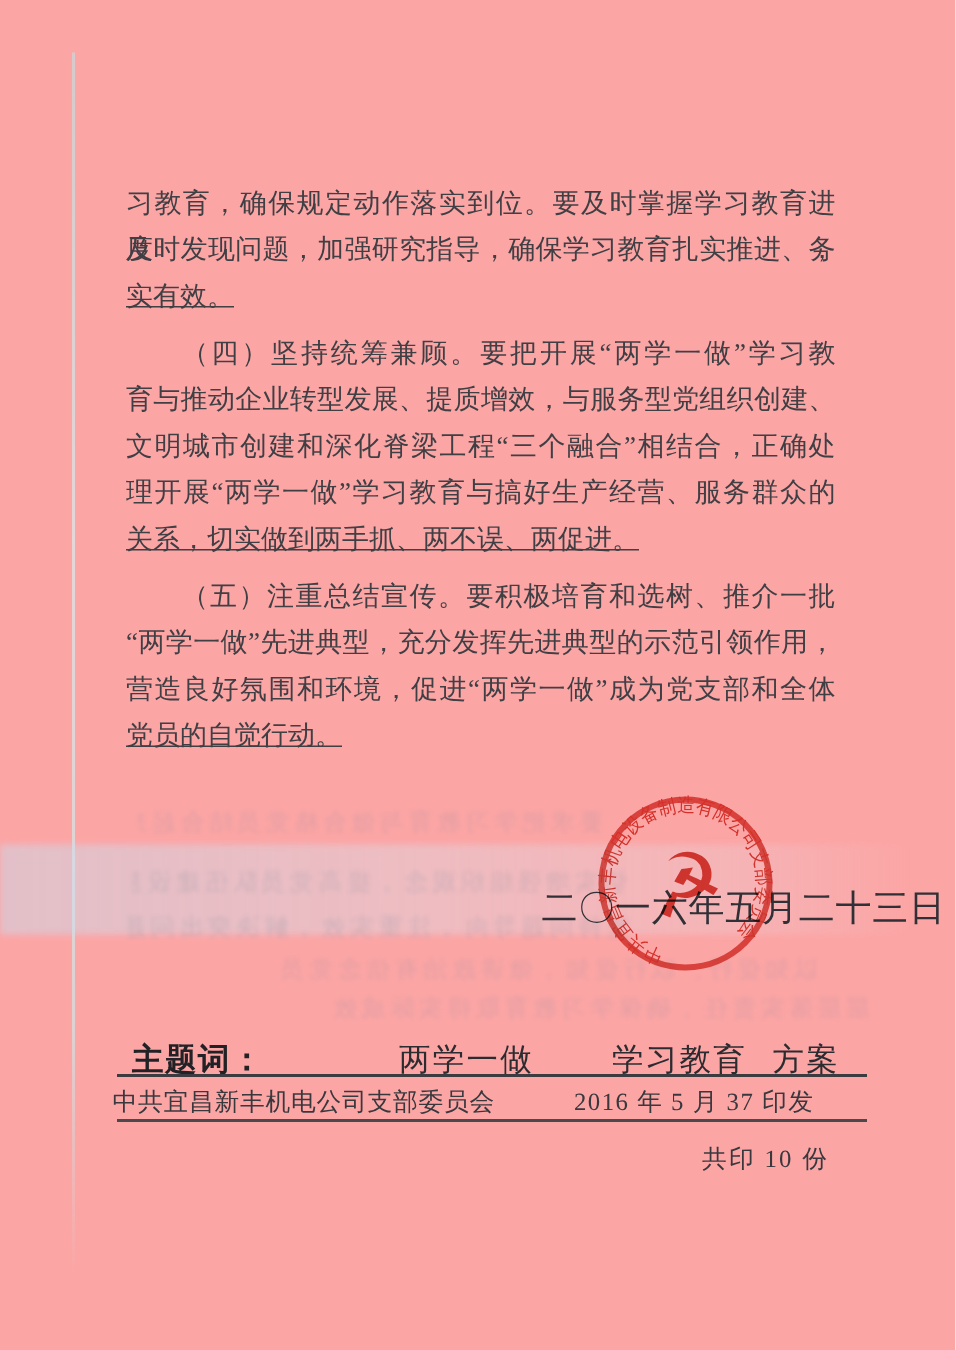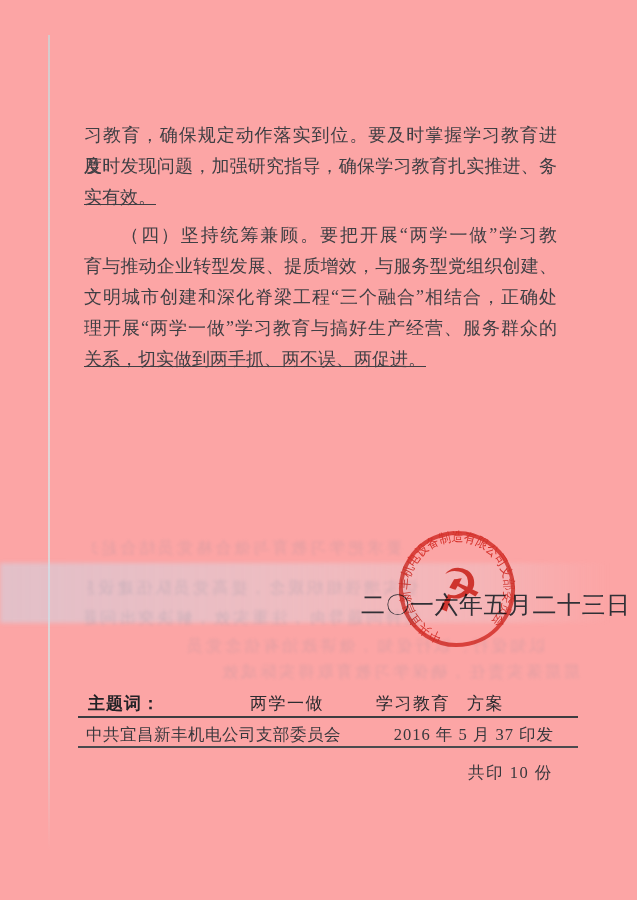--- a/index.html
+++ b/index.html
@@ -88,36 +88,36 @@
   }
   .seal svg { width: 100%; height: 100%; }
 
   
   .footer { position: absolute; left: 0; top: 0; width: 637px; height: 900px; pointer-events: none; }
   .topic-row {
     position: absolute;
     left: 88px; top: 692px;
     width: 490px;
     display: flex; align-items: baseline;
-    font-size: 17px; color: #2c2c30;
+    font-size: 21px; color: #2c2c30;
     white-space: nowrap;
   }
   .topic-label { font-weight: bold; letter-spacing: 1px; color: #222226; }
   .topic-term1 { margin-left: 90px; letter-spacing: 1.5px; }
   .topic-term2 { margin-left: 52px; letter-spacing: 1.5px; }
   .topic-term3 { margin-left: 17px; letter-spacing: 1.5px; }
   .rule1 {
     position: absolute;
     left: 78px; top: 716px;
     width: 500px; height: 2px;
     background: #3c3c40;
   }
   .issuer-row {
     position: absolute;
-    left: 72px; top: 724px;
+    left: 61px; top: 724px;
     width: 500px; height: 22px;
     display: flex; justify-content: space-between; align-items: baseline;
     padding: 0 18px 0 14px;
     font-size: 16.5px; color: #38383d;
     white-space: nowrap;
   }
   .issuer { letter-spacing: 0.5px; }
   .print-info { letter-spacing: 1px; }
   .rule2 {
     position: absolute;
@@ -153,20 +153,26 @@
       <div class="line j">习教育，确保规定动作落实到位。要及时掌握学习教育进度，</div>
       <div class="line j">及时发现问题，加强研究指导，确保学习教育扎实推进、务</div>
       <div class="line last">实有效。</div>
     </div>
     <div class="para">
       <div class="line j ind">（四）坚持统筹兼顾。要把开展“两学一做”学习教</div>
       <div class="line j">育与推动企业转型发展、提质增效，与服务型党组织创建、</div>
       <div class="line j">文明城市创建和深化脊梁工程“三个融合”相结合，正确处</div>
       <div class="line j">理开展“两学一做”学习教育与搞好生产经营、服务群众的</div>
       <div class="line last">关系，切实做到两手抓、两不误、两促进。</div>
+    </div>
+    <div class="para">
+      <div class="line j ind">（五）注重总结宣传。要积极培育和选树、推介一批</div>
+      <div class="line j">“两学一做”先进典型，充分发挥先进典型的示范引领作用，</div>
+      <div class="line j">营造良好氛围和环境，促进“两学一做”成为党支部和全体</div>
+      <div class="line last">党员的自觉行动。</div>
     </div>
   </div>
 
   <div class="date-line">二〇一六年五月二十三日</div>
 
   <div class="seal">
     <svg viewBox="-65 -65 130 130" xmlns="http://www.w3.org/2000/svg">
       <circle r="56" fill="none" stroke="#d5453b" stroke-width="4" opacity="0.9"></circle>
       <path id="sealArc" d="M -24 41.57 A 48 48 0 1 1 24 41.57" fill="none"></path>
       <text font-size="13" fill="#d5392e" font-family="Liberation Serif, serif" letter-spacing="0">

